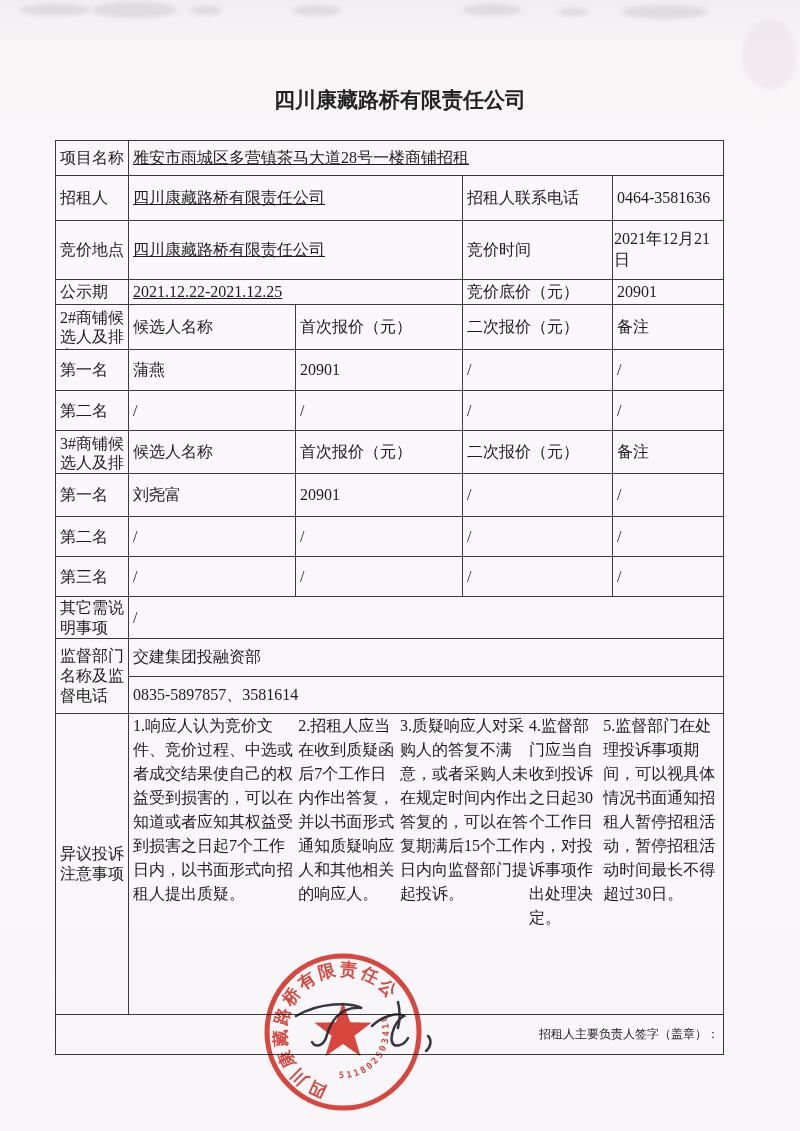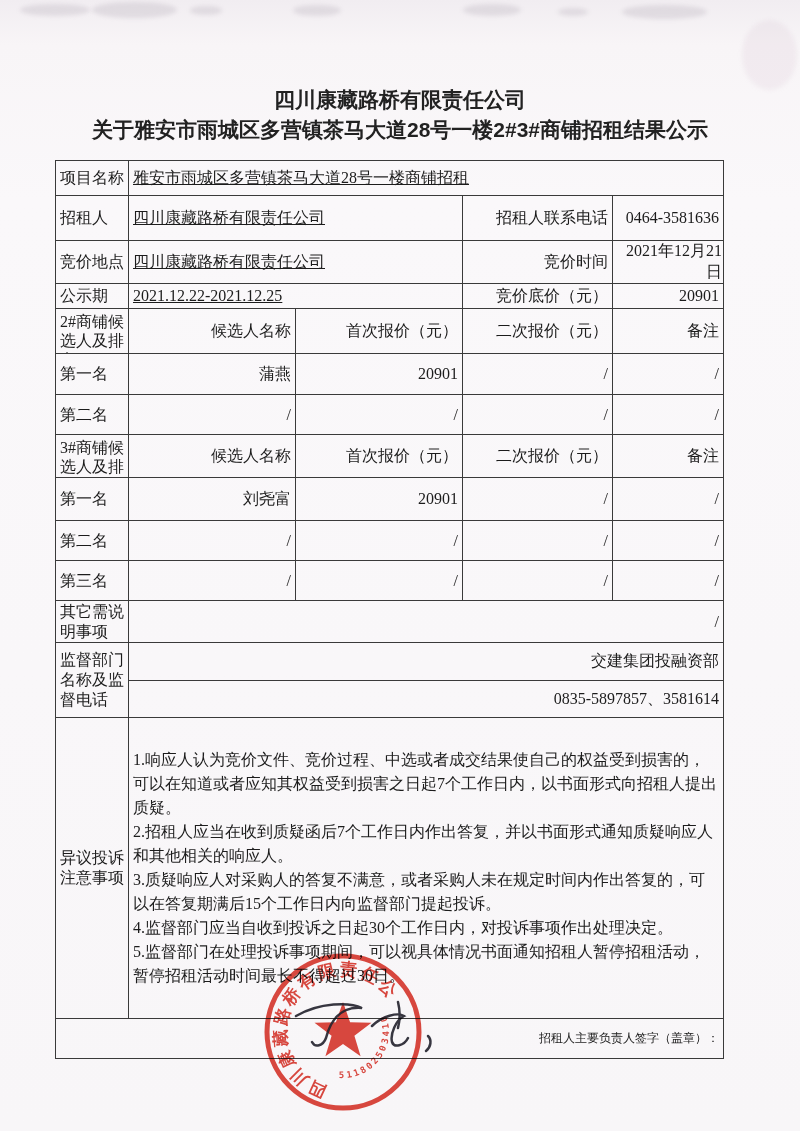--- a/index.html
+++ b/index.html
@@ -7,53 +7,52 @@
     width:800px;height:1131px;position:relative;overflow:hidden;
     background:linear-gradient(180deg,#f1edf1 0px,#f8f5f7 45px,#faf8fa 200px,#f8f6f8 100%);
     font-family:"Liberation Serif","DejaVu Serif",serif;
     color:#1f1f1f;
   }
   .smudge{position:absolute;border-radius:50%;background:rgba(150,142,155,.20);filter:blur(2px);}
   .title{position:absolute;left:0;top:85px;width:800px;text-align:center;
     font-family:"Liberation Sans","DejaVu Sans",sans-serif;font-weight:bold;
     font-size:21px;line-height:30px;color:#222;}
   table.doc{
-    position:absolute;left:55px;top:160px;width:668px;
+    position:absolute;left:55px;top:140px;width:668px;
     border-collapse:collapse;table-layout:fixed;
     font-size:16px;color:#1c1c1c;
   }
   table.doc td{border:1.5px solid #3a3a3a;padding:0 4px;vertical-align:middle;
     overflow:hidden;word-break:break-all;}
   td.lab{text-align:left;line-height:20px;padding:0 2px 0 3px;}
-  td.c{text-align:right;}
+  td.c{text-align:left;}
   td.vl{text-align:left;padding-left:6px;text-decoration:underline;}
   .clip3{height:44px;overflow:hidden;line-height:19px;padding-top:3px;box-sizing:border-box;}
   .clip3b{height:42px;overflow:hidden;line-height:19px;padding-top:3px;box-sizing:border-box;}
   td.obj-content{padding:0 8px;}
-  .obj-inner{display:flex;flex-direction:column;justify-content:center;height:300px;}
+  .obj-inner{display:flex;flex-direction:row;justify-content:center;height:300px;}
   .obj-inner div{line-height:24px;text-align:left;}
   td.sign-cell{text-align:right;padding-left:6px;font-size:12px;}
   .overlay{position:absolute;left:250px;top:940px;width:210px;height:191px;
     pointer-events:none;mix-blend-mode:multiply;}
 </style>
 </head>
 <body>
 
 <div class="smudge" style="left:20px;top:4px;width:70px;height:12px;"></div>
 <div class="smudge" style="left:92px;top:2px;width:85px;height:16px;"></div>
 <div class="smudge" style="left:190px;top:6px;width:32px;height:9px;"></div>
 <div class="smudge" style="left:293px;top:5px;width:48px;height:11px;"></div>
 <div class="smudge" style="left:463px;top:4px;width:58px;height:12px;"></div>
 <div class="smudge" style="left:558px;top:8px;width:30px;height:8px;"></div>
 <div class="smudge" style="left:622px;top:5px;width:85px;height:14px;"></div>
 <div class="smudge" style="left:742px;top:20px;width:55px;height:70px;background:rgba(210,190,205,.18);"></div>
 
 <div class="title">
   <div>四川康藏路桥有限责任公司</div>
-  <div>关于雅安市雨城区多营镇茶马大道28号一楼2#3#商铺招租结果公示</div>
 </div>
 
 <table class="doc">
   <colgroup>
     <col style="width:73px">
       <col style="width:167px">
       <col style="width:167px">
     <col style="width:150px">
       <col style="width:111px">
   </colgroup>
@@ -68,21 +67,21 @@
     <td class="lab">招租人</td>
     <td class="vl" colspan="2">四川康藏路桥有限责任公司</td>
     <td class="c">招租人联系电话</td>
     <td class="c">0464-3581636</td>
   </tr>
 
   <tr style="height:38px">
     <td class="lab">竞价地点</td>
     <td class="vl" colspan="2">四川康藏路桥有限责任公司</td>
     <td class="c">竞价时间</td>
-    <td class="c" style="padding:0 1px;">2021年12月21日</td>
+    <td class="c" style="padding:8px 1px;">2021年12月21日</td>
   </tr>
 
   <tr style="height:25px">
     <td class="lab">公示期</td>
     <td class="vl" colspan="2">2021.12.22-2021.12.25</td>
     <td class="c">竞价底价（元）</td>
     <td class="c">20901</td>
   </tr>
 
   <tr style="height:44px">

